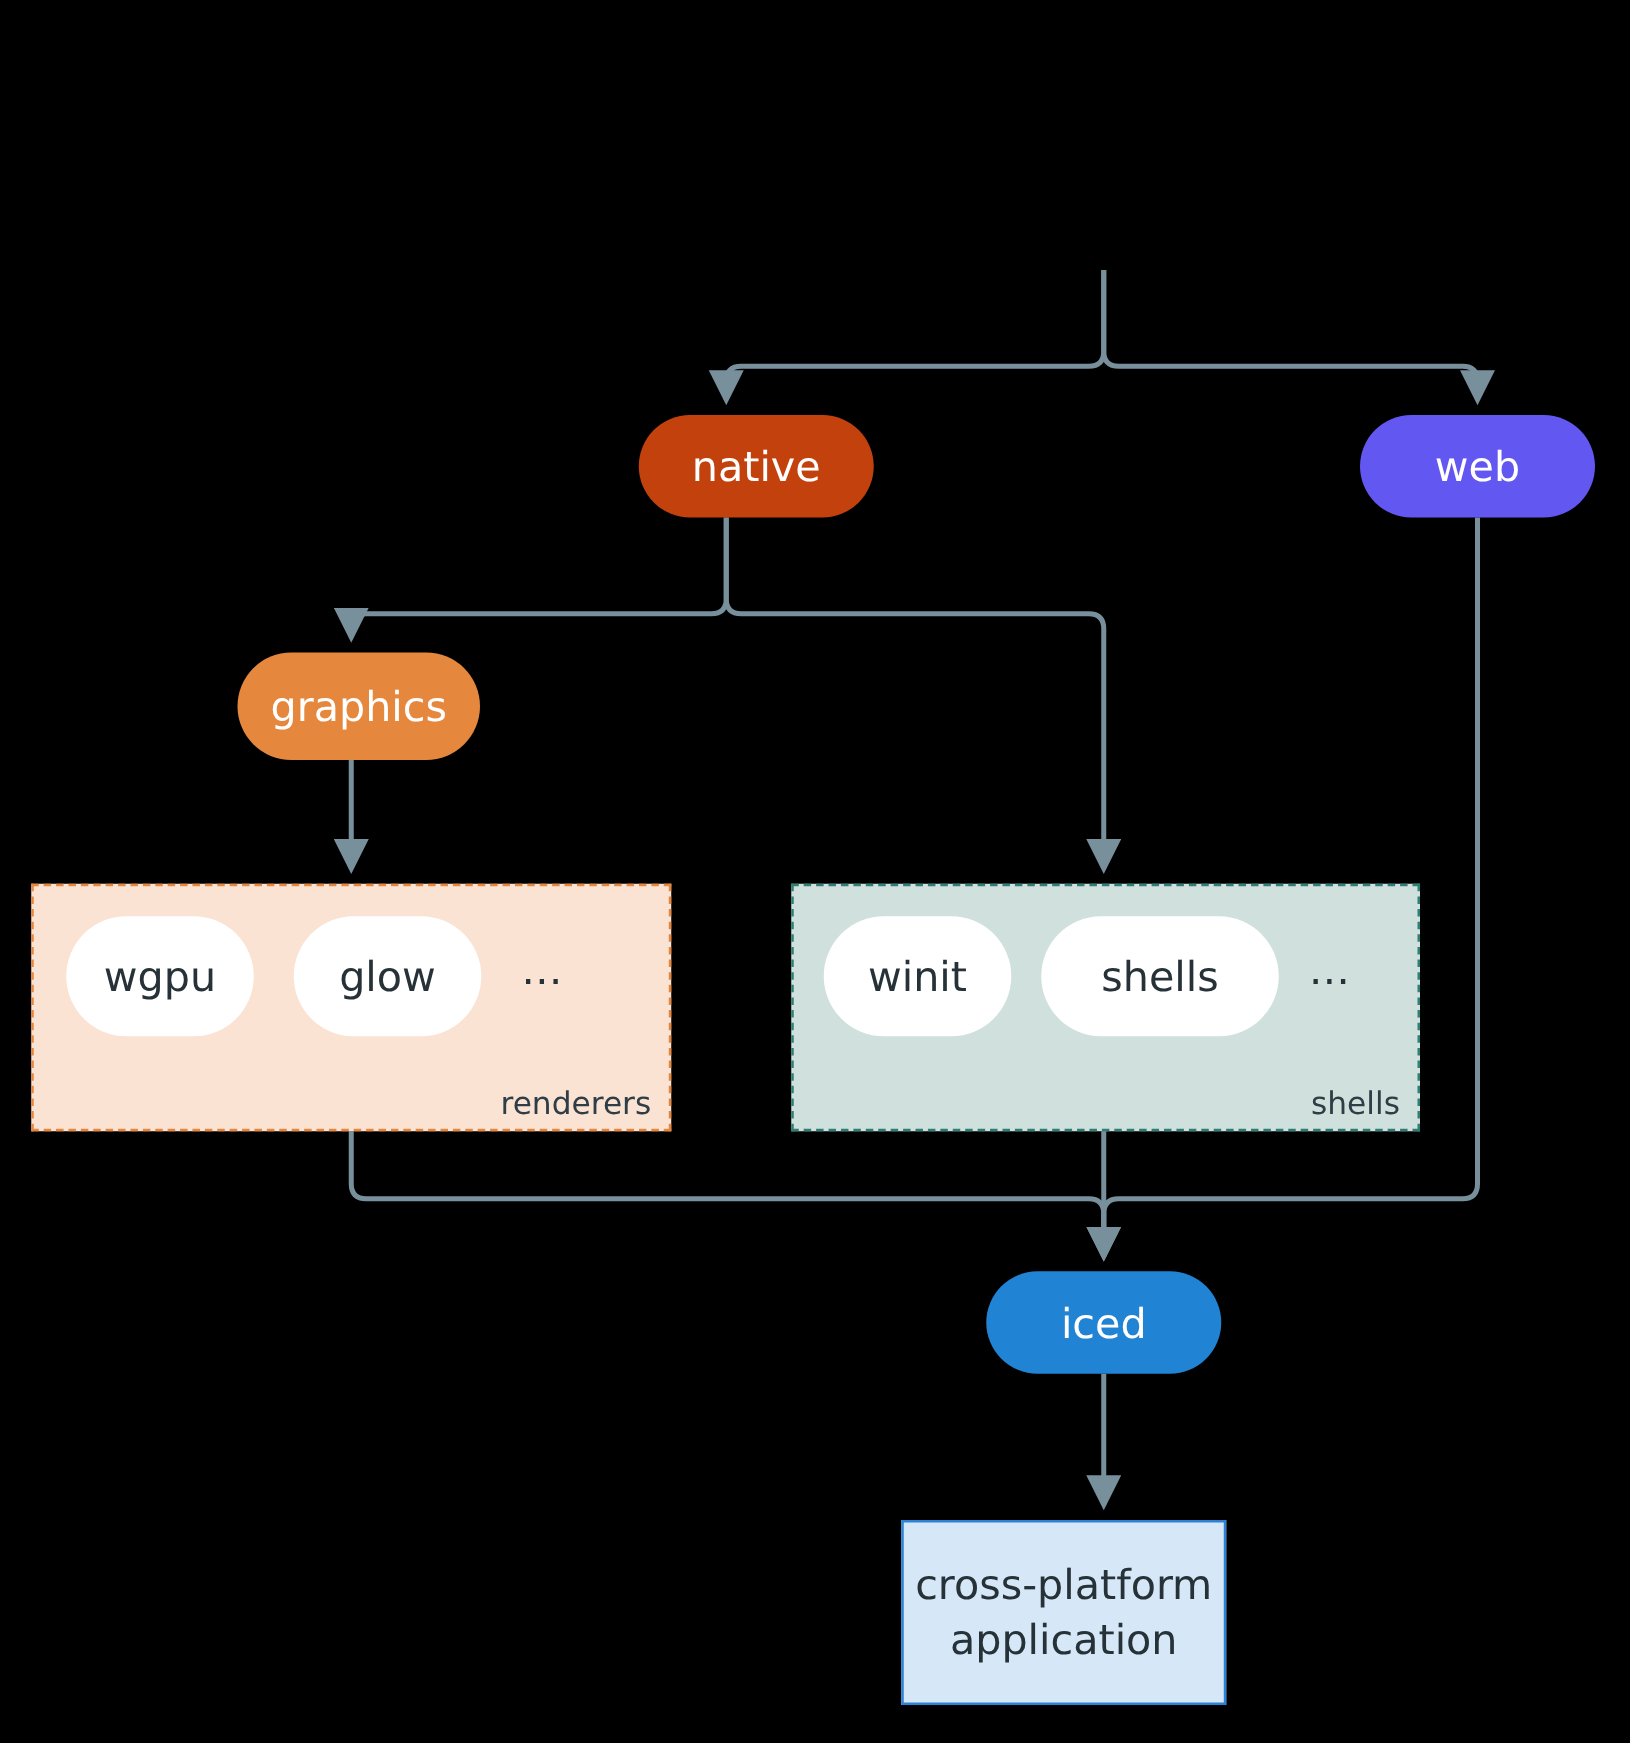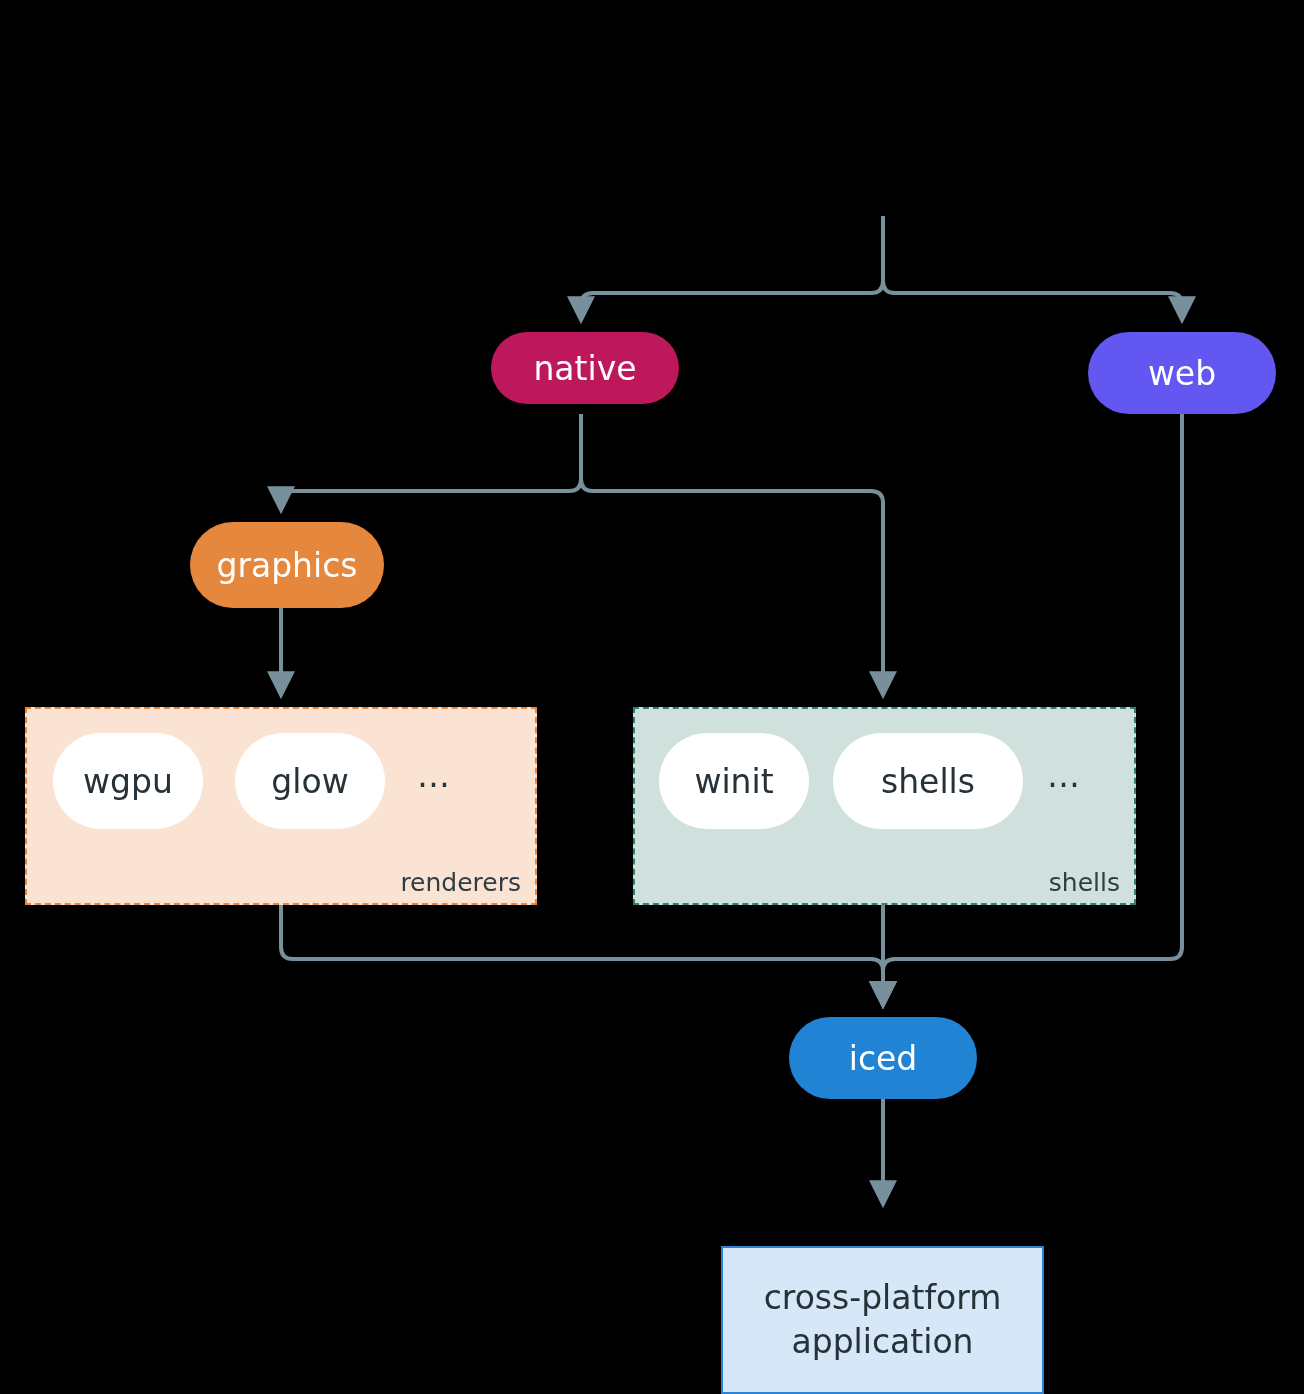--- a/index.html
+++ b/index.html
@@ -120,25 +120,25 @@
     border-radius: 999px;
     display: flex;
     align-items: center;
     justify-content: center;
     color: #ffffff;
     font-size: 33px;
     box-sizing: border-box;
     white-space: nowrap;
   }
   #node-native {
-    left: 491px;
+    left: 511px;
     top: 332px;
     width: 188px;
-    height: 72px;
-    background: #be185d;
+    height: 82px;
+    background: #c2410c;
   }
   #node-web {
     left: 1088px;
     top: 332px;
     width: 188px;
     height: 82px;
     background: #6257f0;
   }
   #node-graphics {
     left: 190px;
@@ -153,34 +153,33 @@
     width: 188px;
     height: 82px;
     background: #2183d3;
   }
 
   
   #node-application {
     position: absolute;
     left: 721px;
     top: 1216px;
-    width: 323px;
+    width: 260px;
     height: 148px;
     background: #d6e8f7;
     border: 2px solid #2d82d4;
     box-sizing: border-box;
     display: flex;
     flex-direction: column;
     align-items: center;
     justify-content: center;
     color: #263238;
     font-size: 33px;
     line-height: 1.32;
     text-align: center;
-    margin-top: 30px;
   }
 </style>
 </head>
 <body>
 
 <div id="canvas">
 
   <svg id="edges" viewBox="0 0 1304 1394">
     <defs>
       <marker id="arrow" viewBox="0 0 10 10" refX="8.5" refY="5" markerWidth="7" markerHeight="7" orient="auto-start-reverse">

